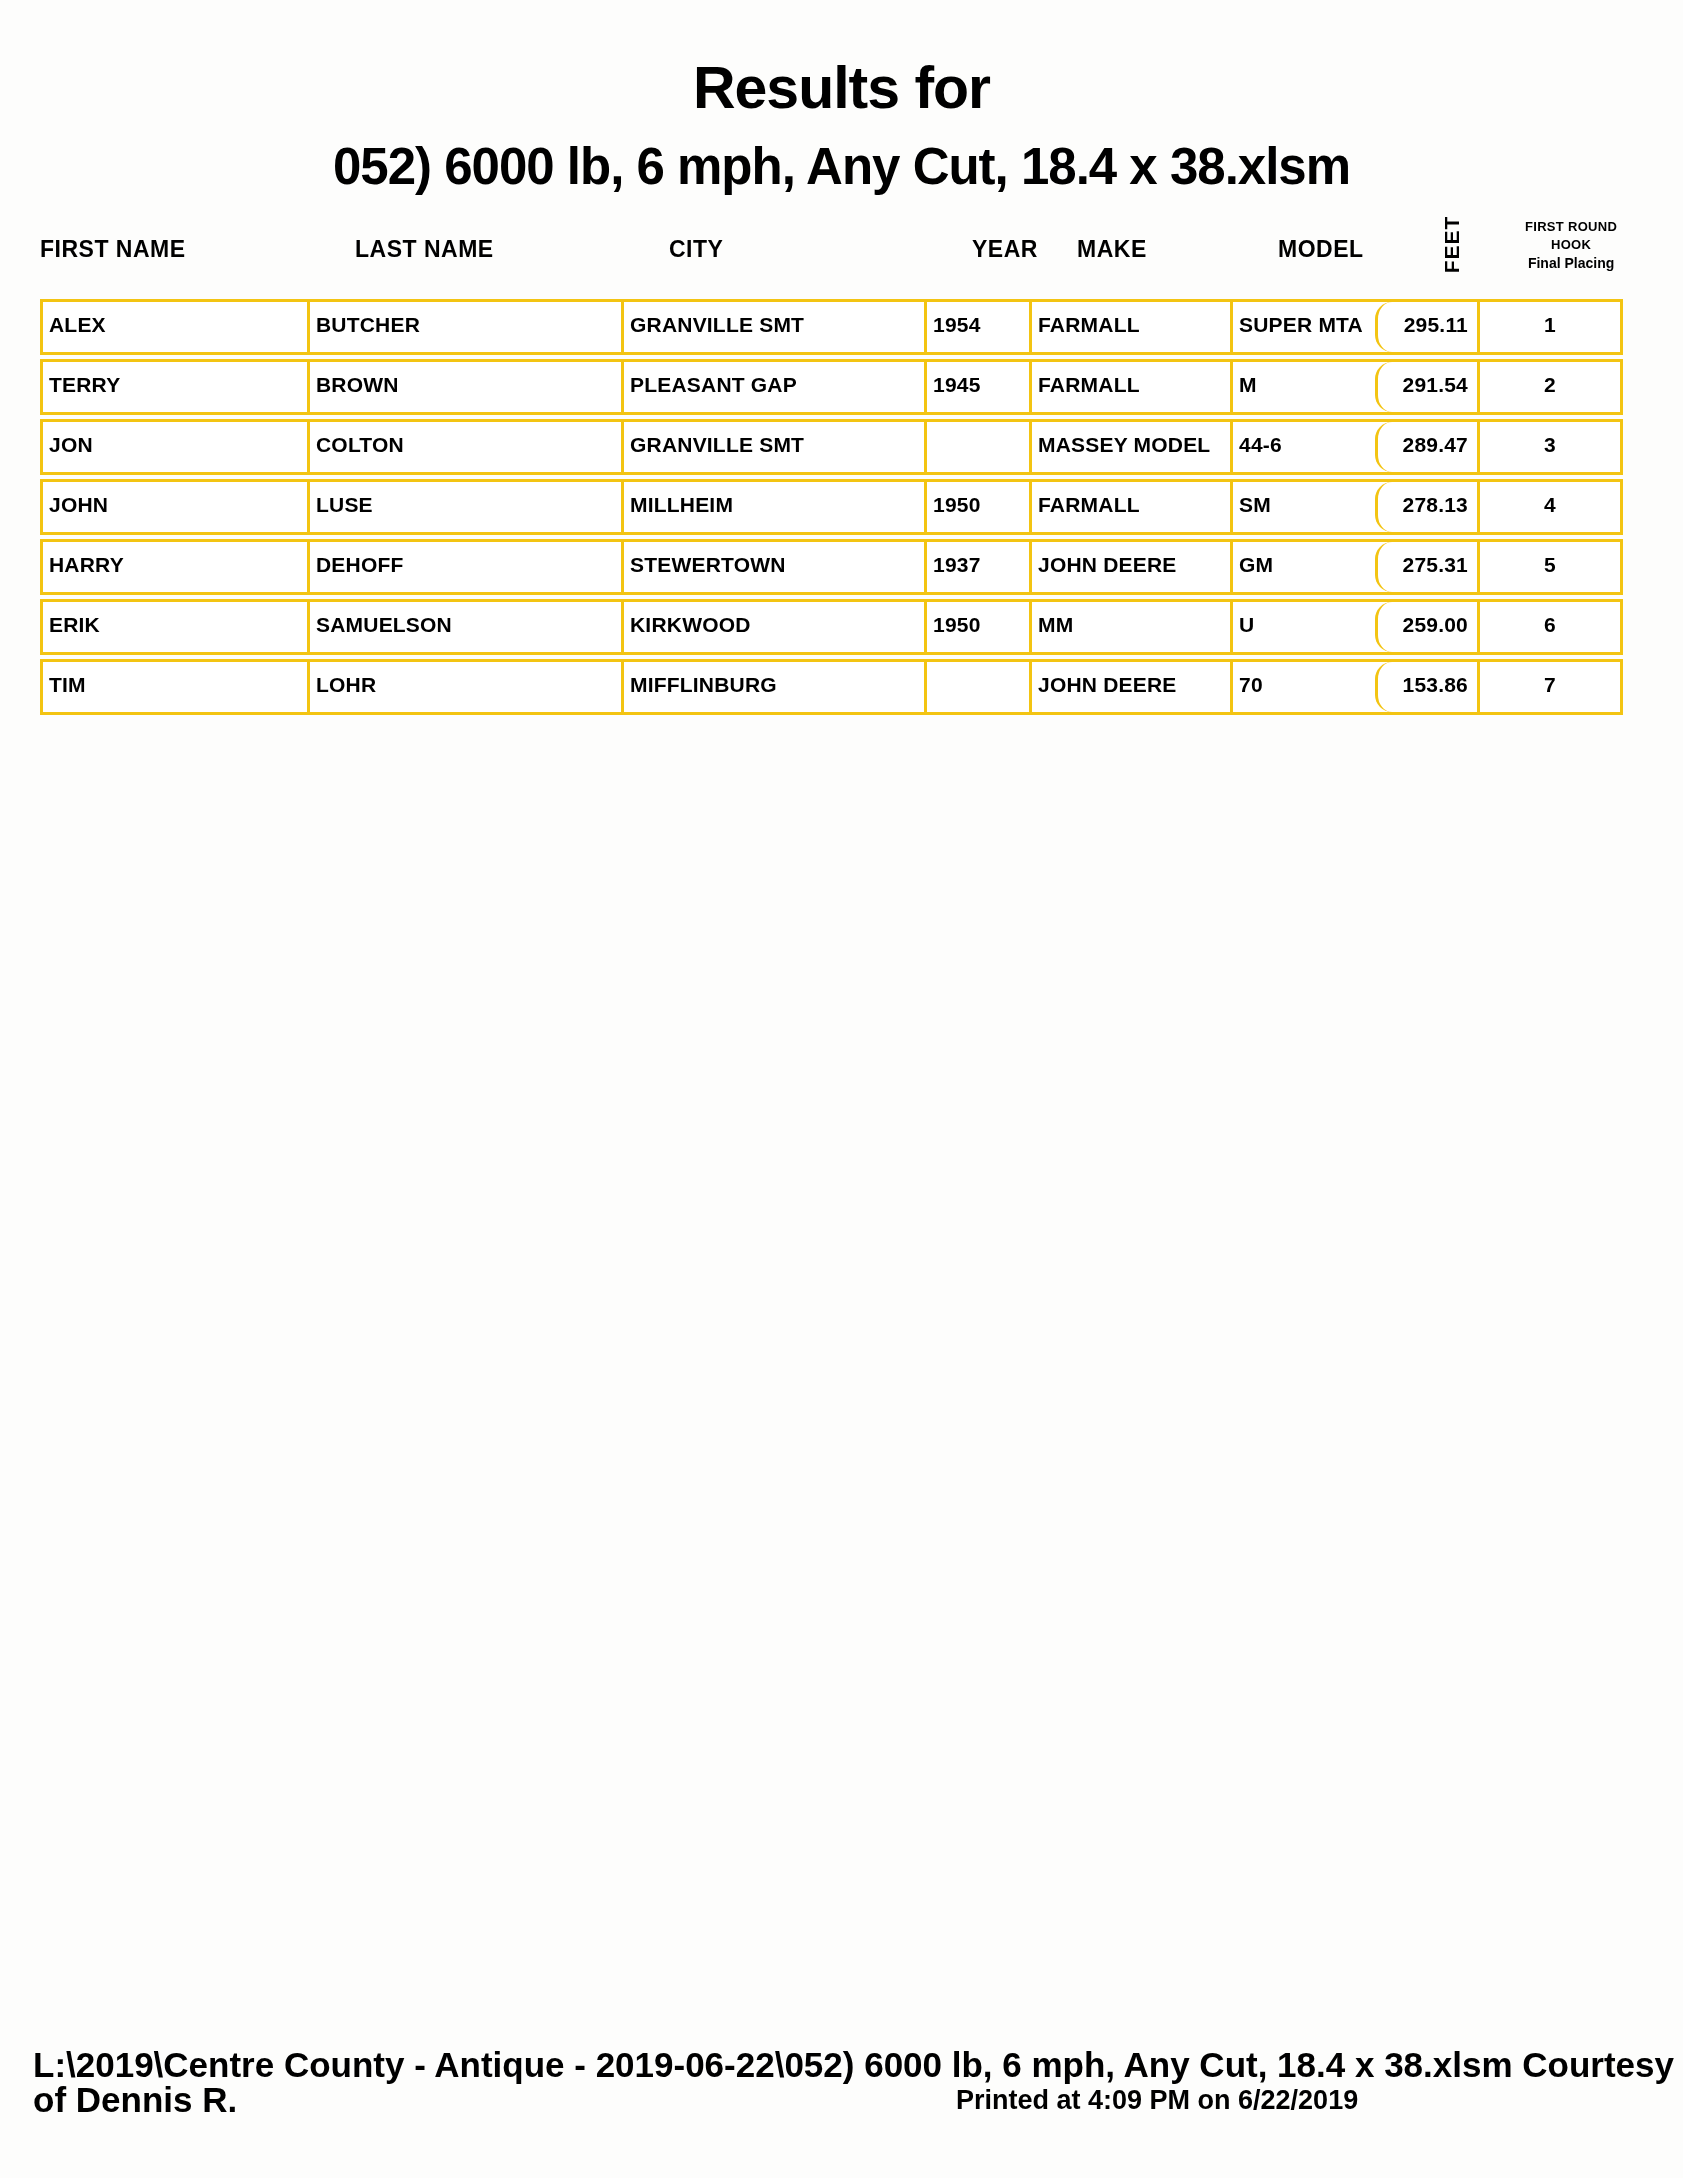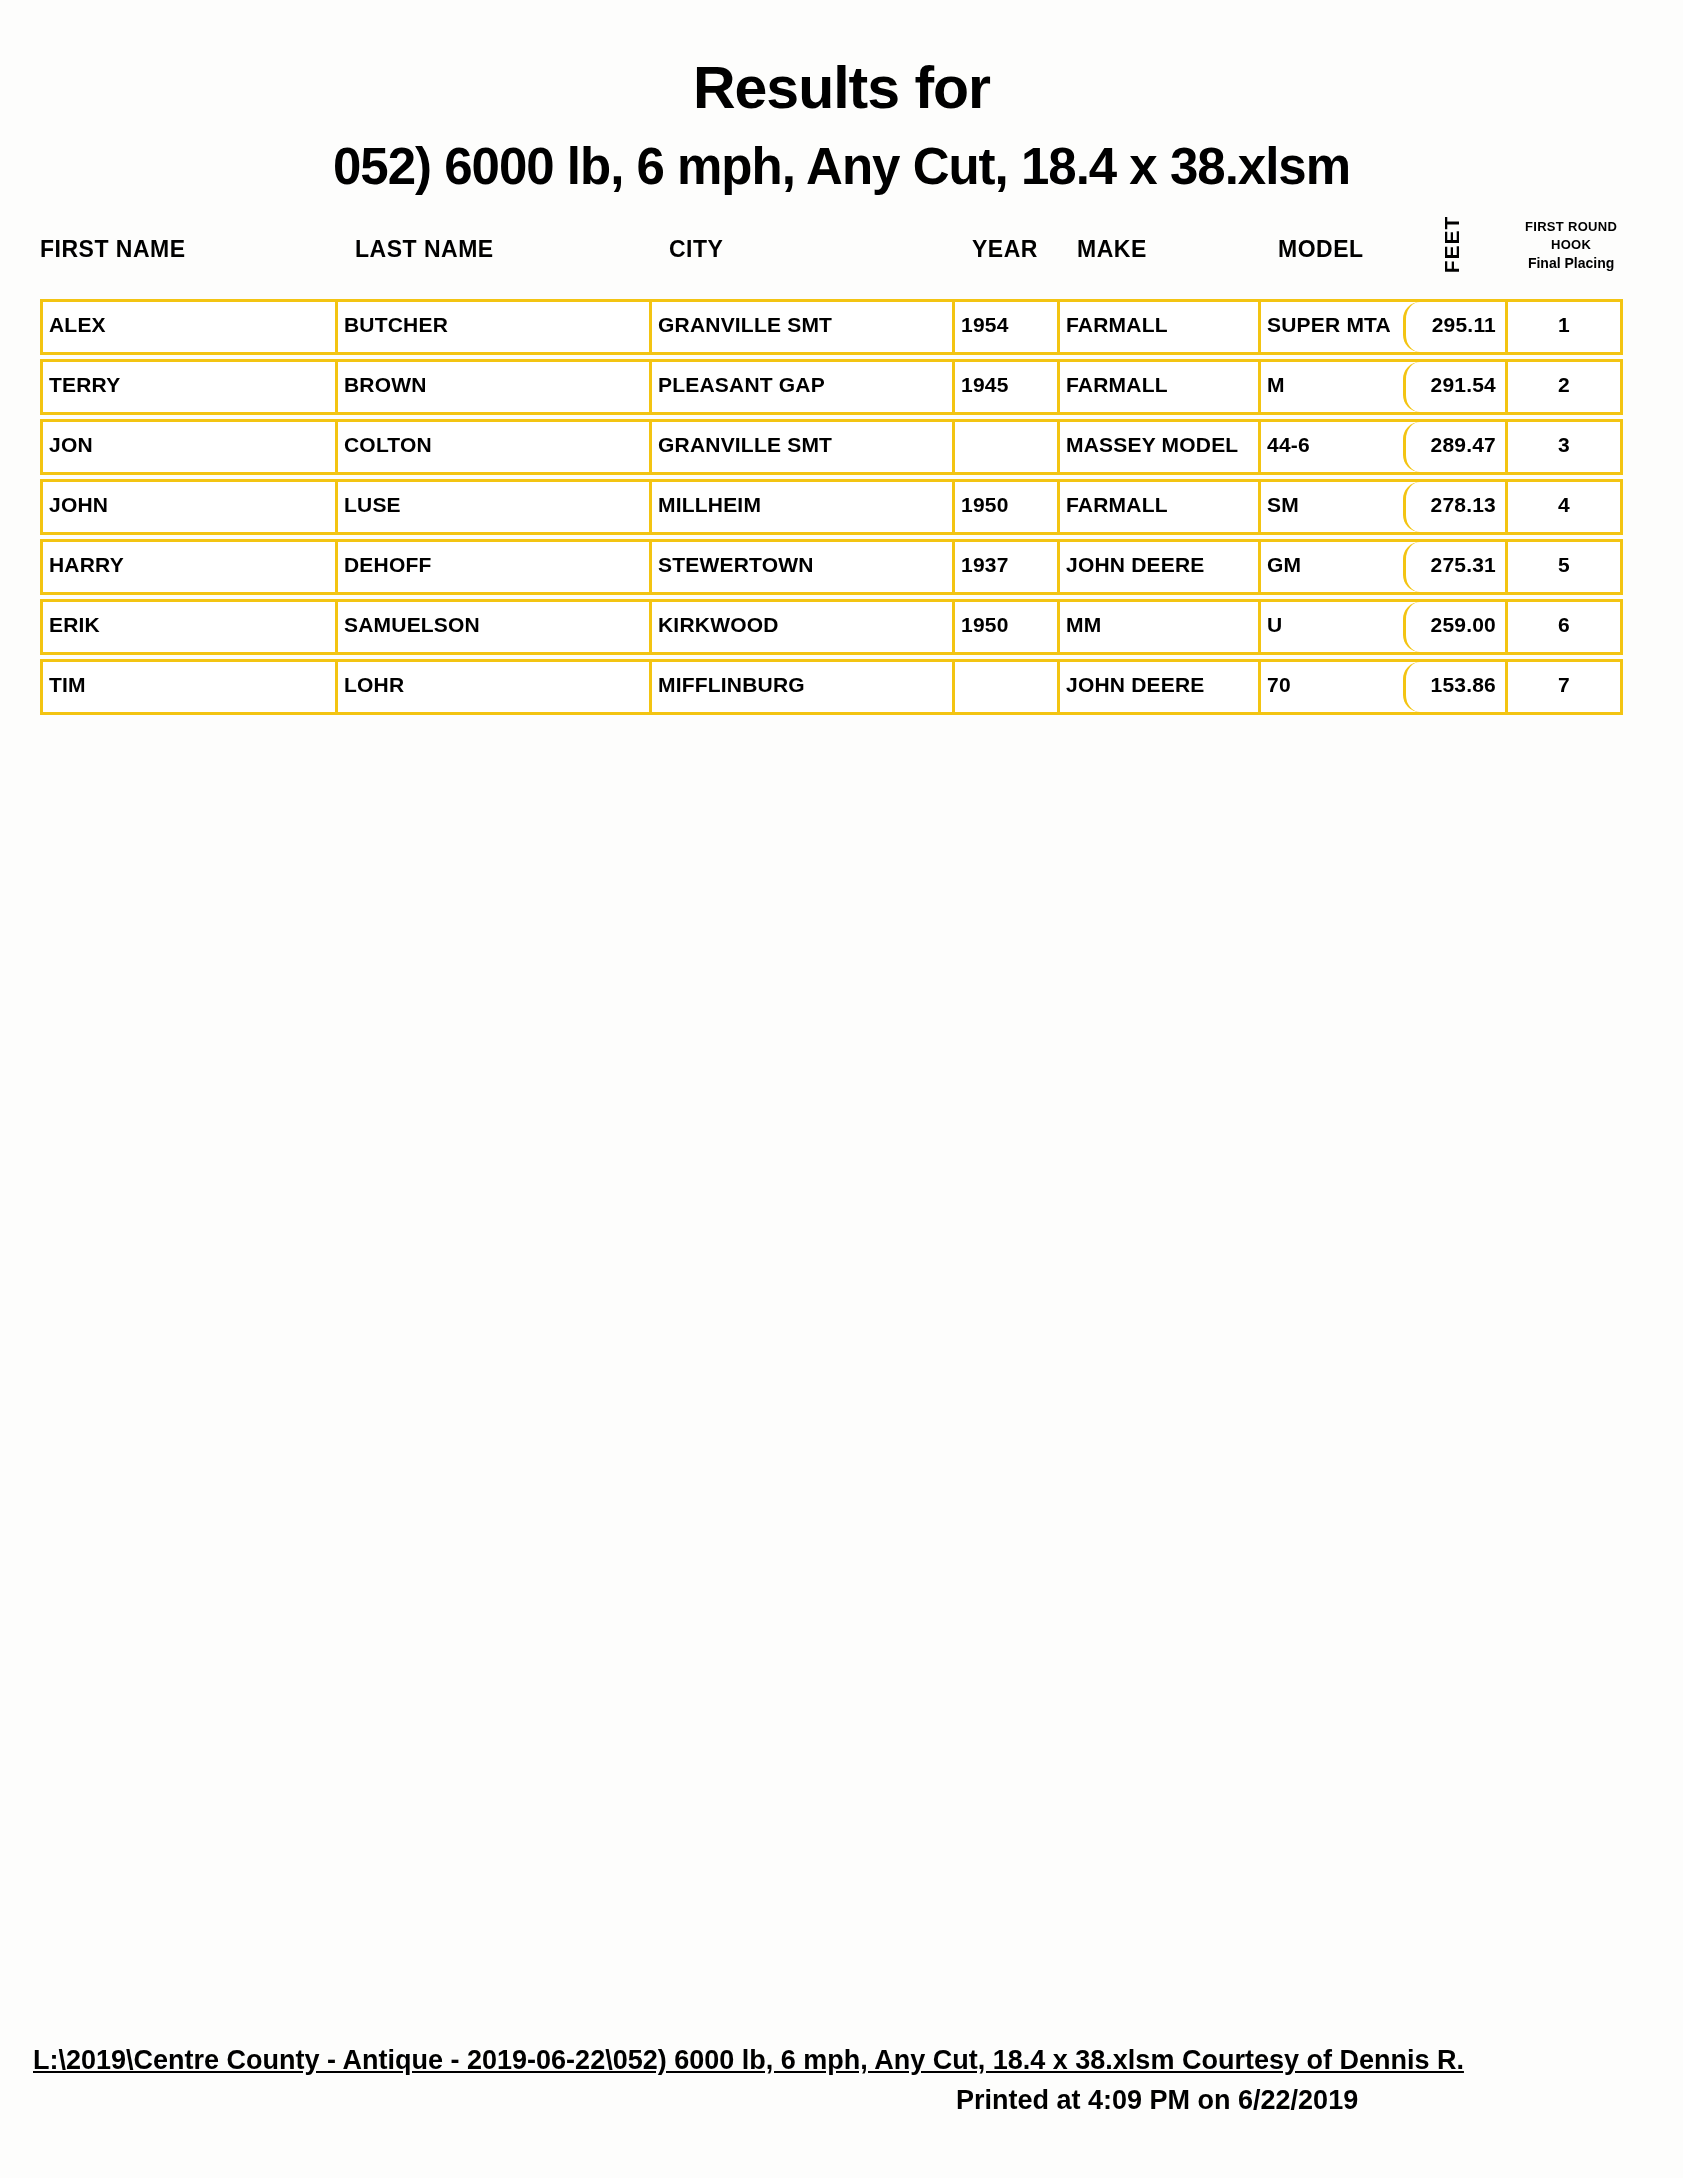--- a/index.html
+++ b/index.html
@@ -47,26 +47,26 @@
   .trow {
     display:flex; height:56px; margin-bottom:4px;
     border:3px solid var(--gold); background:#FFFFFF; box-sizing:border-box;
   }
   .tcell {
     box-sizing:border-box; font-size:21px; letter-spacing:0.2px;
     display:flex; align-items:center; padding:0 6px 5px 6px;
     white-space:nowrap; overflow:hidden;
   }
   .trow .tcell + .tcell { border-left:3px solid var(--gold); }
-  .trow .col-first_name { width:292px; }
+  .trow .col-first_name { width:264px; }
   .align-left   { justify-content:flex-start; }
   .align-right  { justify-content:flex-end; padding-right:9px;border-radius:17px; }
   .align-center { justify-content:center; }
 
-  .footer1  { position:absolute; left:33px;  top:2047px; font-size:27px; line-height:1;text-decoration:underline; }
+  .footer1  { position:absolute; left:33px;  top:2047px; font-size:35px; line-height:1; }
   .footer2a { position:absolute; left:33px;  top:2087px; font-size:27px; line-height:1; }
   .footer2b { position:absolute; left:956px; top:2087px; font-size:27px; line-height:1; }
 </style>
 </head>
 <body>
 
 <div class="page">
 
   <div class="title">Results for</div>
   <div class="subtitle">052) 6000 lb, 6 mph, Any Cut, 18.4 x 38.xlsm</div>

